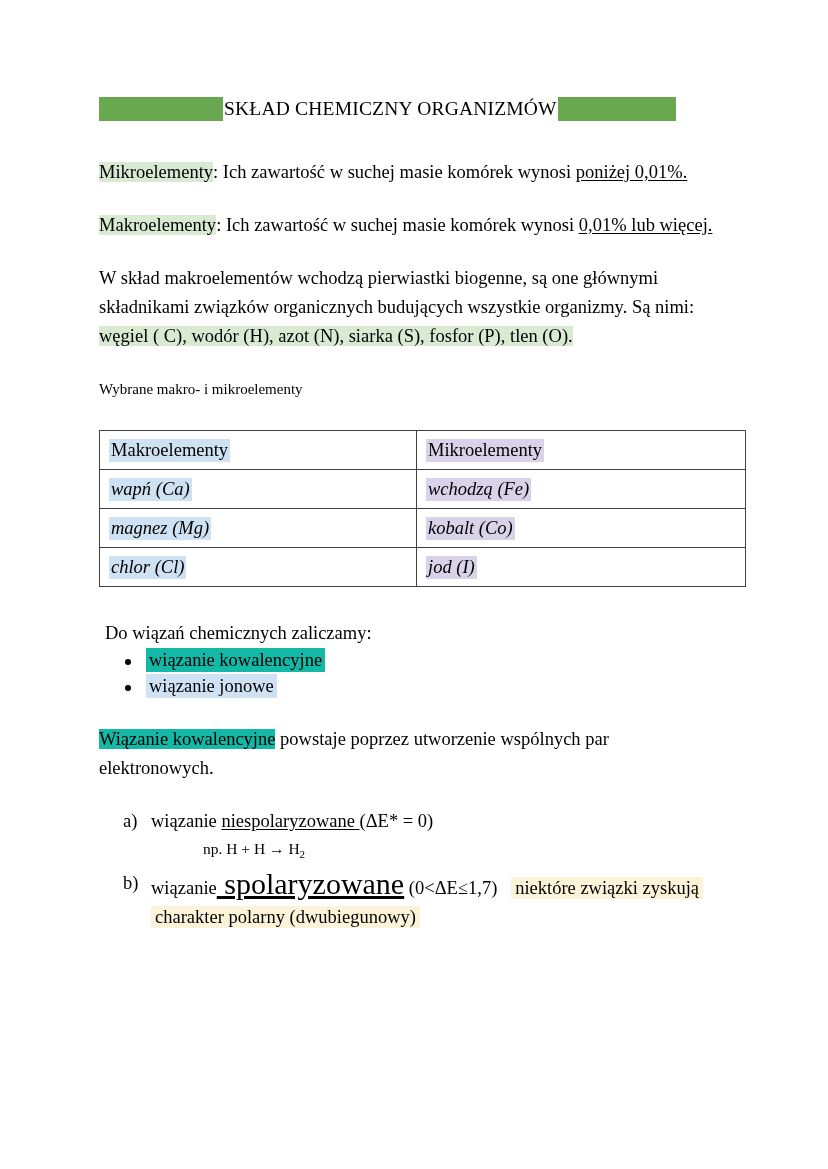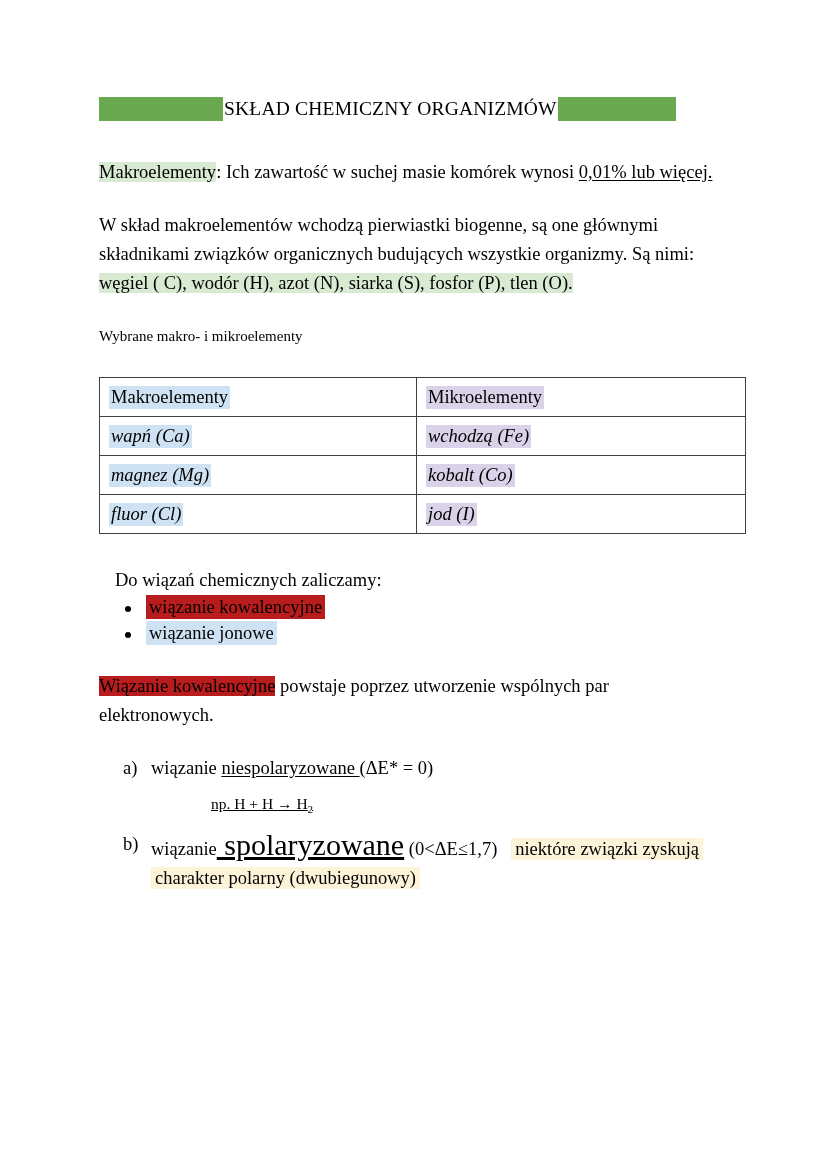--- a/index.html
+++ b/index.html
@@ -57,21 +57,21 @@
   
   p.para {
     margin: 0 0 24px 0;
     font-size: 18.5px;
     line-height: 29px;
   }
 
   .hl-green   { background: #d9ead3; }
   .hl-blue    { background: #cfe2f3; }
   .hl-purple  { background: #d9d2e9; }
-  .hl-pink    { background: #b91c1c; }
+  .hl-pink    { background: #14b8a6; }
 
   .u { text-decoration: underline; text-underline-offset: 2px; }
 
   
   .tbl-caption {
     margin: 0 0 26px 0;
     font-size: 15px;
     line-height: 29px;
   }
   table.elements {
@@ -97,21 +97,21 @@
   
   .bold-head {
     font-weight: bold;
     font-size: 18.5px;
     line-height: 29px;
     margin: 0;
   }
   .subline {
     font-size: 18.5px;
     line-height: 29px;
-    margin: 0 0 0 16px;
+    margin: 0 0 0 6px;
   }
   ul.bonds {
     list-style: none;
     margin: 0 0 26px 0;
     padding: 0;
   }
   ul.bonds li {
     font-size: 18.5px;
     line-height: 25px;
     padding-left: 47px;
@@ -151,41 +151,43 @@
   }
   .big-word {
     font-size: 30px;
     text-decoration: underline;
     text-underline-offset: 2px;
   }
   .example {
     font-size: 15.5px;
     line-height: 25px;
     padding-left: 52px;
-    margin: 8px;
-    text-decoration: underline;
+    margin: 0;
   }
   .example sub { font-size: 11px; }
   .note {
     background: #fcf3d9;
     padding: 1px 4px;
   }
 </style>
 </head>
 <body>
 
 <div class="page">
   <div class="content">
 
     <div class="title-row">
       <span class="title-bar left"></span>
       <span class="title-text">SKŁAD CHEMICZNY ORGANIZMÓW</span>
       <span class="title-bar right"></span>
     </div>
 
+    <p class="para">
+      <span class="hl-green">Mikroelementy</span><span>: Ich zawartość w suchej masie komórek wynosi </span><span class="u">poniżej 0,01%.</span>
+    </p>
 
     <p class="para">
       <span class="hl-green">Makroelementy</span><span>: Ich zawartość w suchej masie komórek wynosi </span><span class="u">0,01% lub więcej.</span>
     </p>
 
     <p class="para">
       <span>W skład makroelementów wchodzą pierwiastki biogenne, są one głównymi składnikami związków organicznych budujących wszystkie organizmy. Są nimi: </span><span class="hl-green">węgiel ( C), wodór (H), azot (N), siarka (S), fosfor (P), tlen (O).</span>
     </p>
 
     <p class="tbl-caption">Wybrane makro- i mikroelementy</p>
@@ -198,21 +200,21 @@
         </tr>
         <tr class="body-row">
           <td class="col-left"><span class="cellmark hl-blue">wapń (Ca)</span></td>
           <td class="col-right"><span class="cellmark hl-purple">wchodzą (Fe)</span></td>
         </tr>
         <tr class="body-row">
           <td class="col-left"><span class="cellmark hl-blue">magnez (Mg)</span></td>
           <td class="col-right"><span class="cellmark hl-purple">kobalt (Co)</span></td>
         </tr>
         <tr class="body-row">
-          <td class="col-left"><span class="cellmark hl-blue">fluor (Cl)</span></td>
+          <td class="col-left"><span class="cellmark hl-blue">chlor (Cl)</span></td>
           <td class="col-right"><span class="cellmark hl-purple">jod (I)</span></td>
         </tr>
       </tbody>
     </table>
 
     <p class="subline">Do wiązań chemicznych zaliczamy:</p>
 
     <ul class="bonds">
       <li><span class="txt hl-pink">wiązanie kowalencyjne</span></li>
       <li><span class="txt hl-blue">wiązanie jonowe</span></li>

